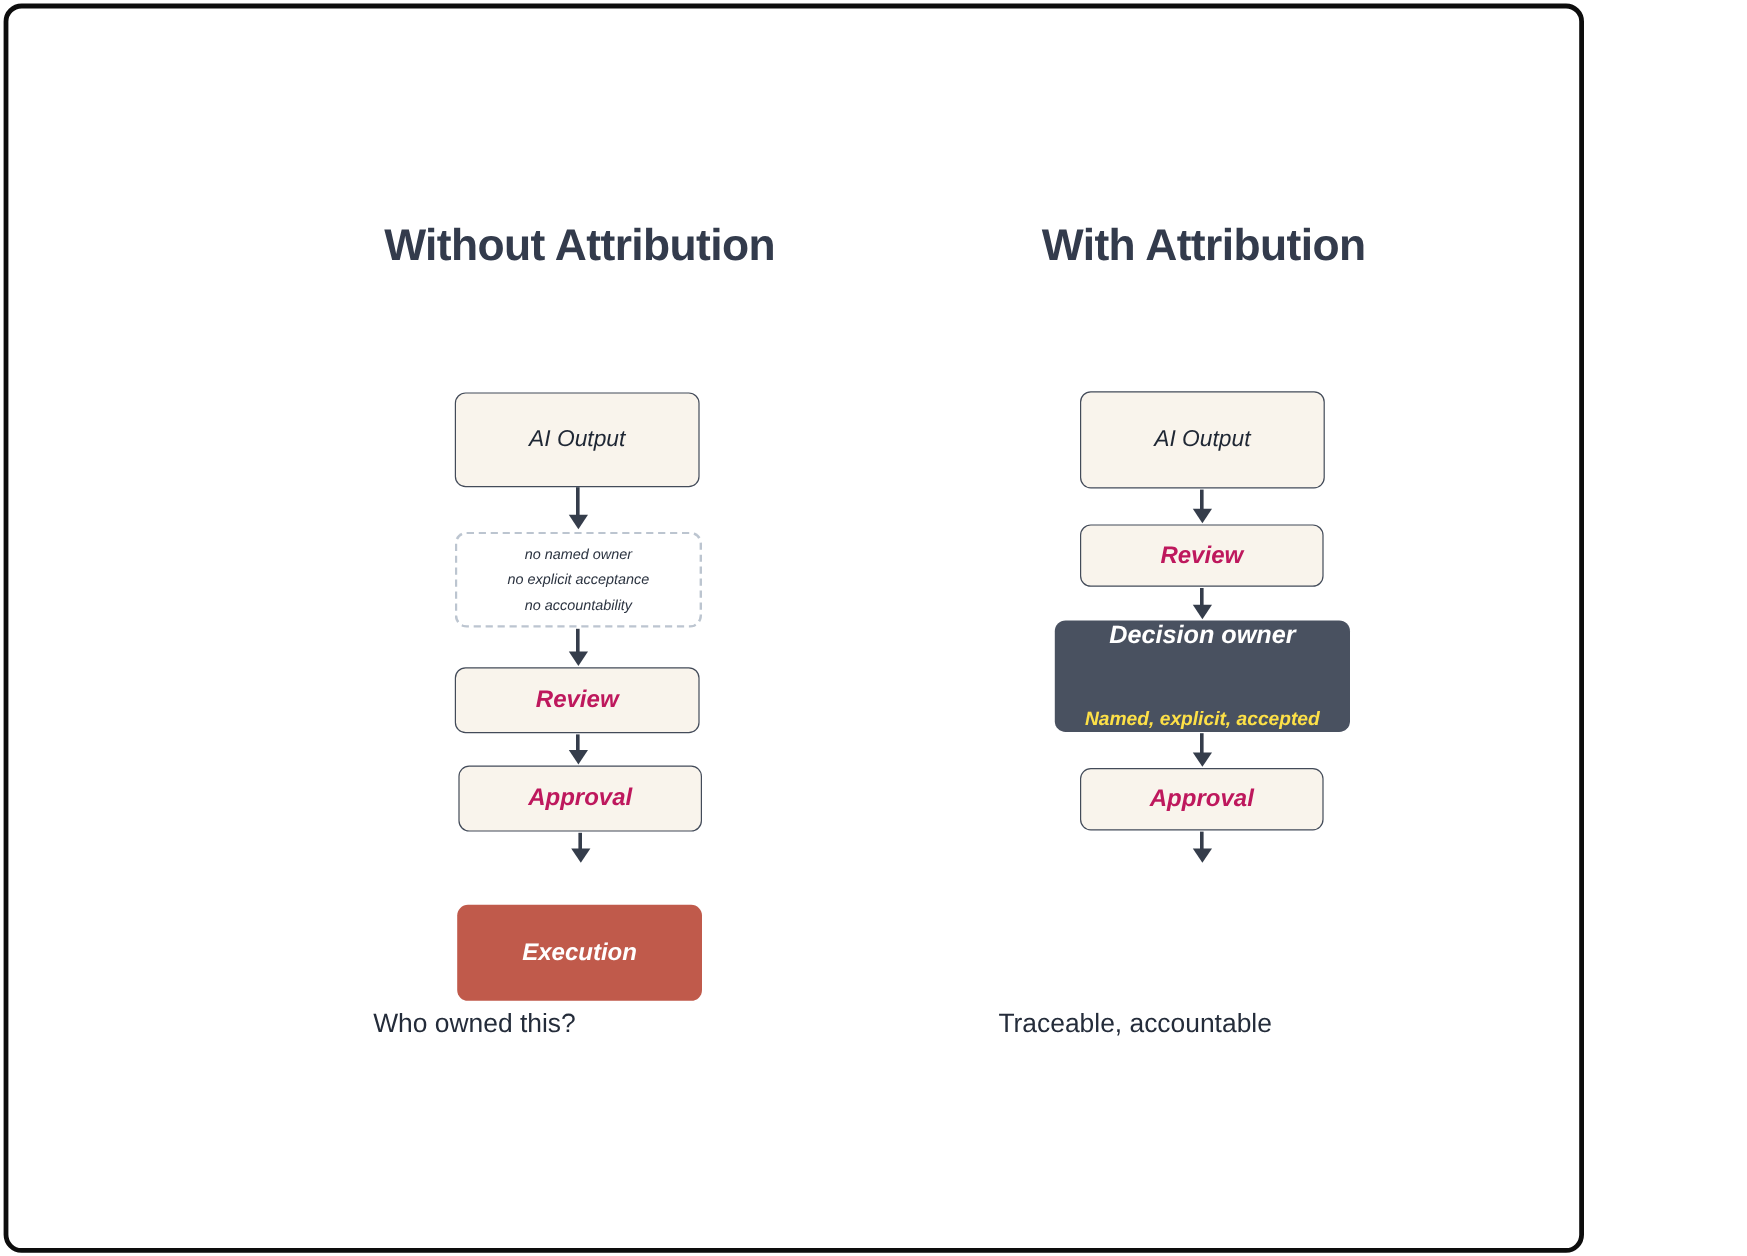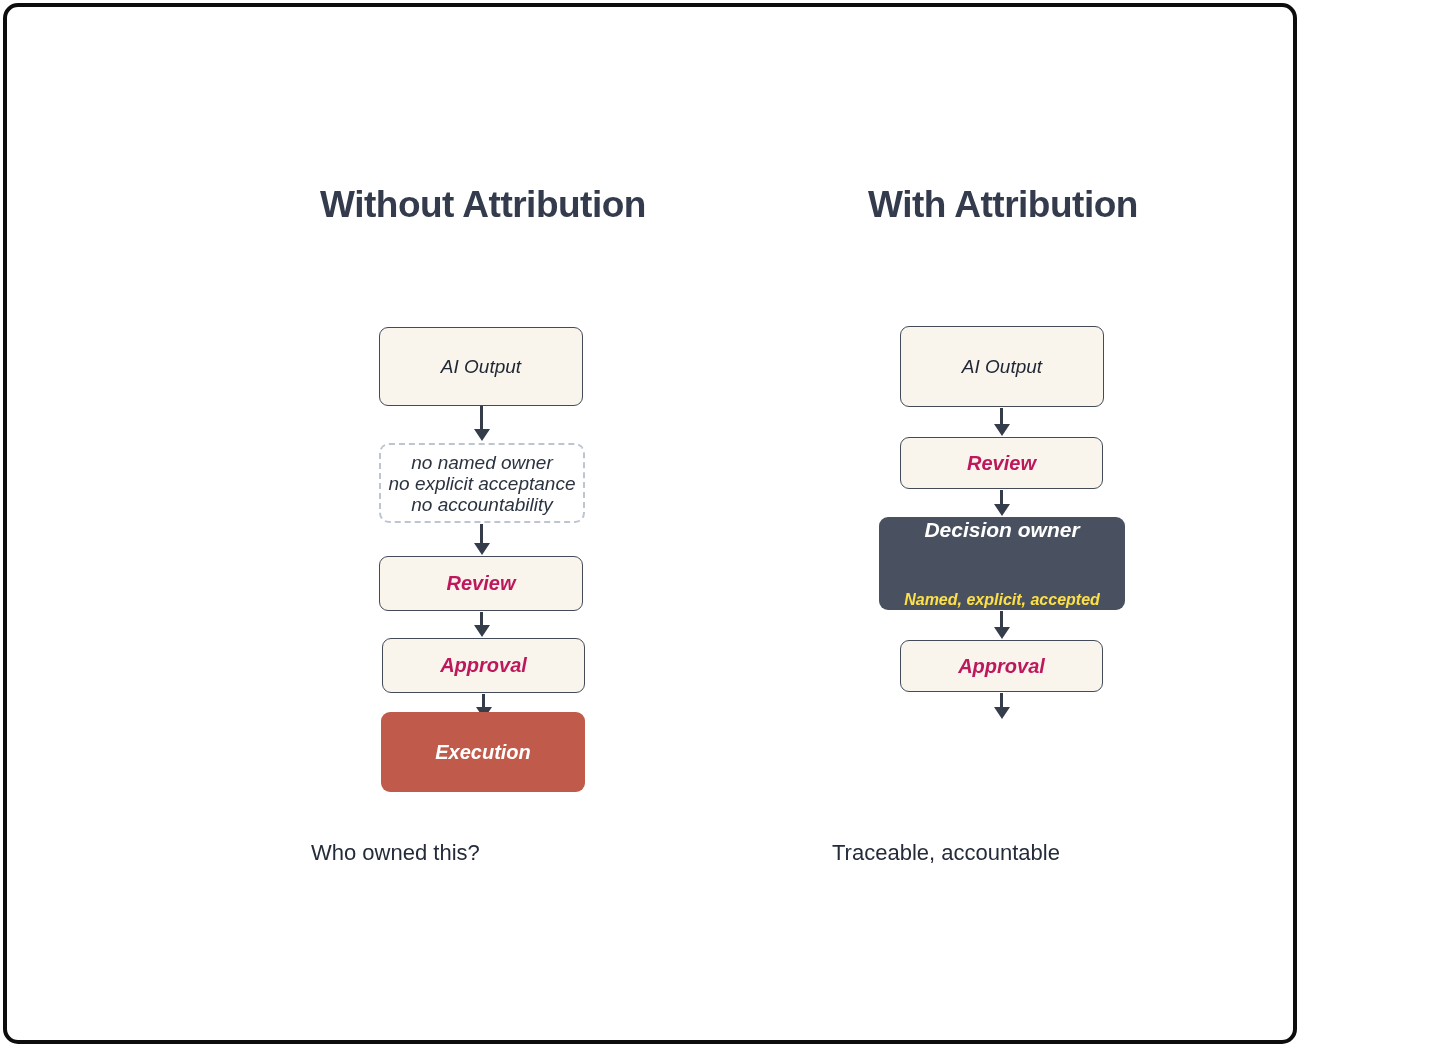--- a/index.html
+++ b/index.html
@@ -7,20 +7,21 @@
     padding: 0;
     background: #ffffff;
     font-family: "Liberation Sans", sans-serif;
   }
   .canvas {
     position: relative;
     width: 1300px;
     height: 1047px;
     background: #ffffff;
     overflow: hidden;
+    padding-left: 23px;
   }
   .frame {
     position: absolute;
     left: 3px; top: 3px; right: 3px; bottom: 3px;
     border: 4px solid #0d0d0d;
     border-radius: 15px;
     background: #ffffff;
   }
   .col-title {
     position: absolute;
@@ -55,21 +56,21 @@
     font-size: 20px;
     font-weight: 700;
     color: #be185d;
   }
   .dashed {
     background: #ffffff;
     border: 2.5px dashed #bcc5d0;
     border-radius: 10px;
   }
   .dashed-line {
-    font-size: 19px;
+    font-size: 12px;
     font-weight: 400;
     color: #2b3340;
     line-height: 21px;
   }
   .red   { background: #c05a4b; border: none; }
   .green { background: #7aa57d; border: none; }
   .slate { background: #495160; border: none; }
   .fill-label {
     font-size: 20px;
     font-weight: 700;
@@ -133,21 +134,21 @@
   </div>
 
   <div class="arrow" style="left:480px; top:612px; height:14px;"></div>
 
   <div class="node cream" style="left:382px; top:638px; width:203px; height:55px;">
     <span class="bold-label">Approval</span>
   </div>
 
   <div class="arrow" style="left:482px; top:694px; height:14px;"></div>
 
-  <div class="node red" style="left:381px; top:712px; width:204px; height:80px;">
+  <div class="node red" style="left:381px; top:754px; width:204px; height:80px;">
     <span class="fill-label">Execution</span>
   </div>
 
   <div class="caption" style="left:311px; top:840px;">Who owned this?</div>
 
   <div class="col-title" style="left:743px; top:184px;">With Attribution</div>
 
   <div class="node cream" style="left:900px; top:326px; width:204px; height:81px;">
     <span class="plain-label">AI Output</span>
   </div>

